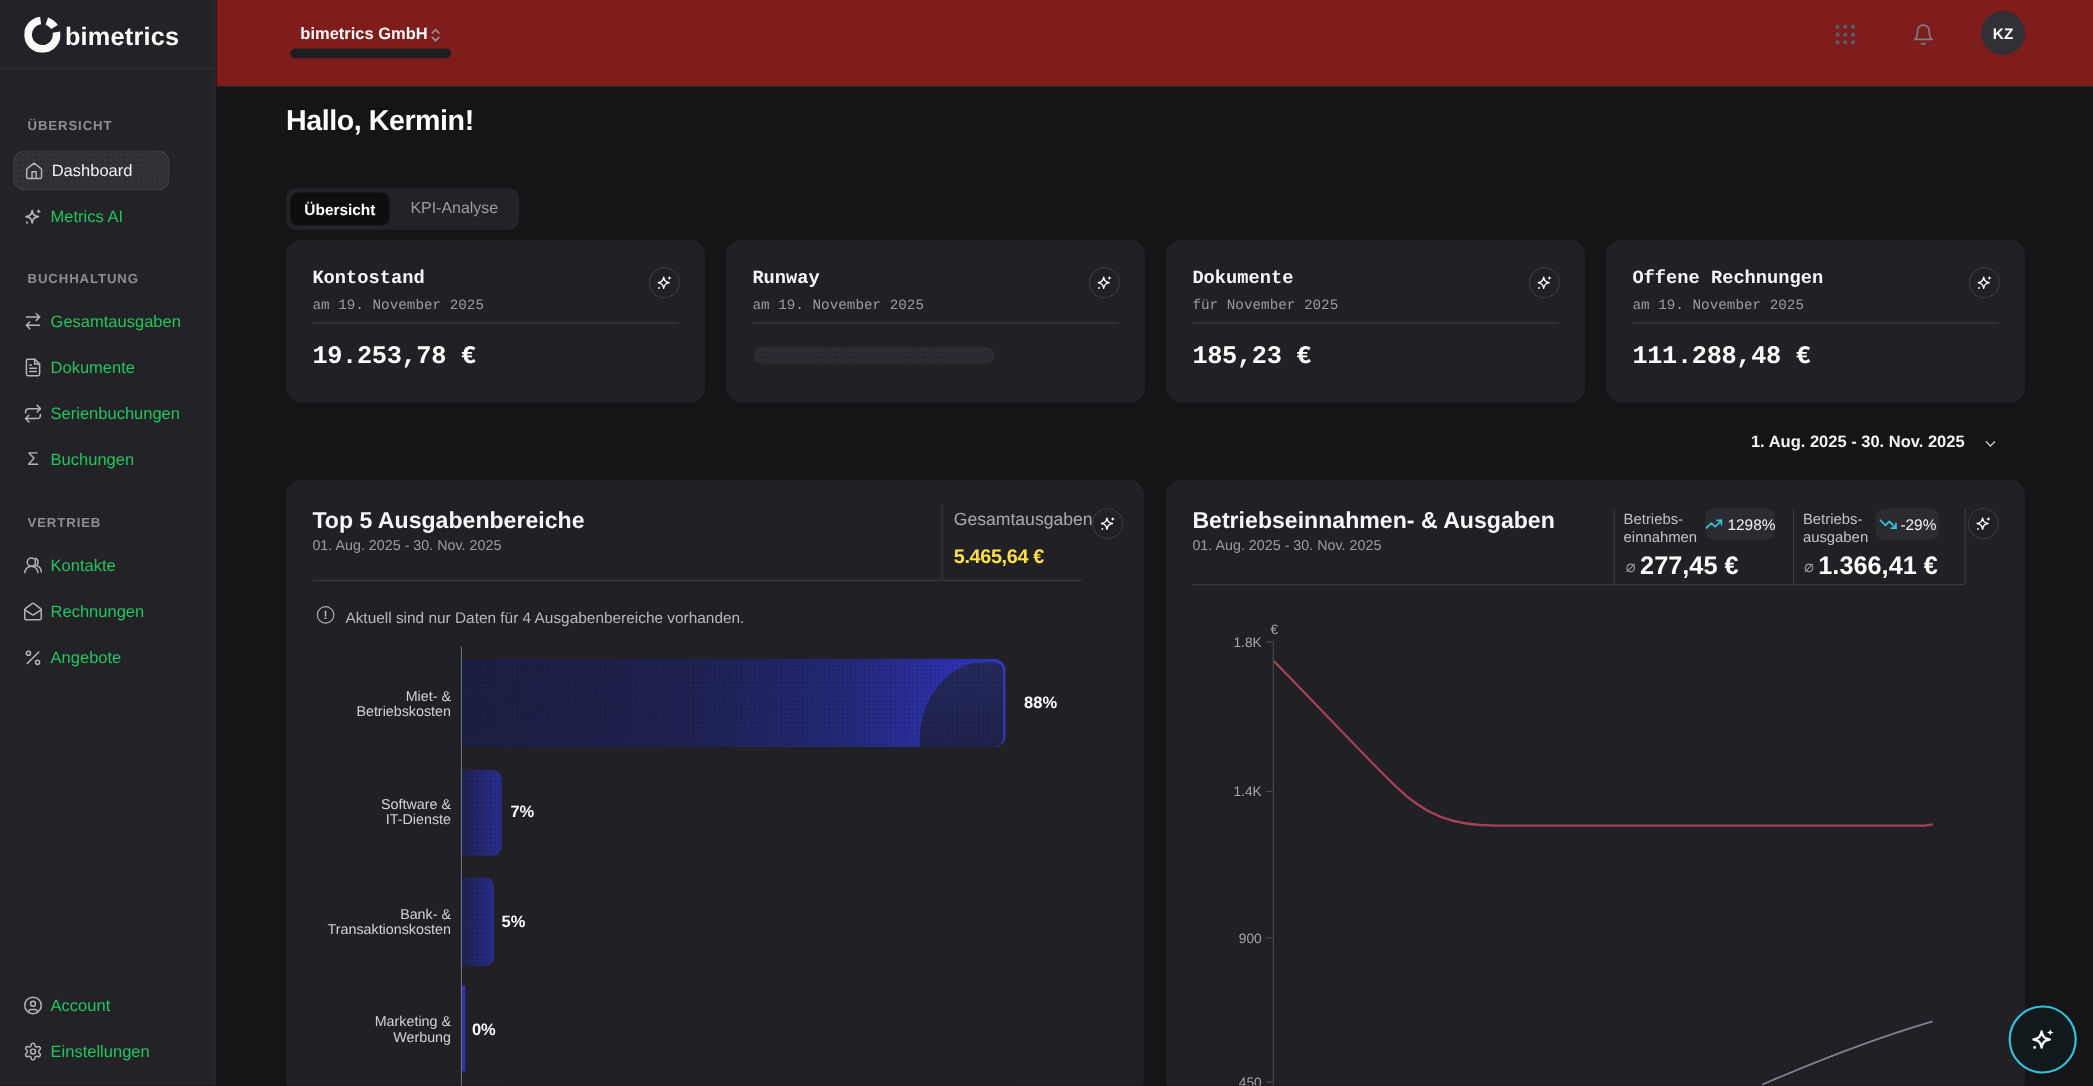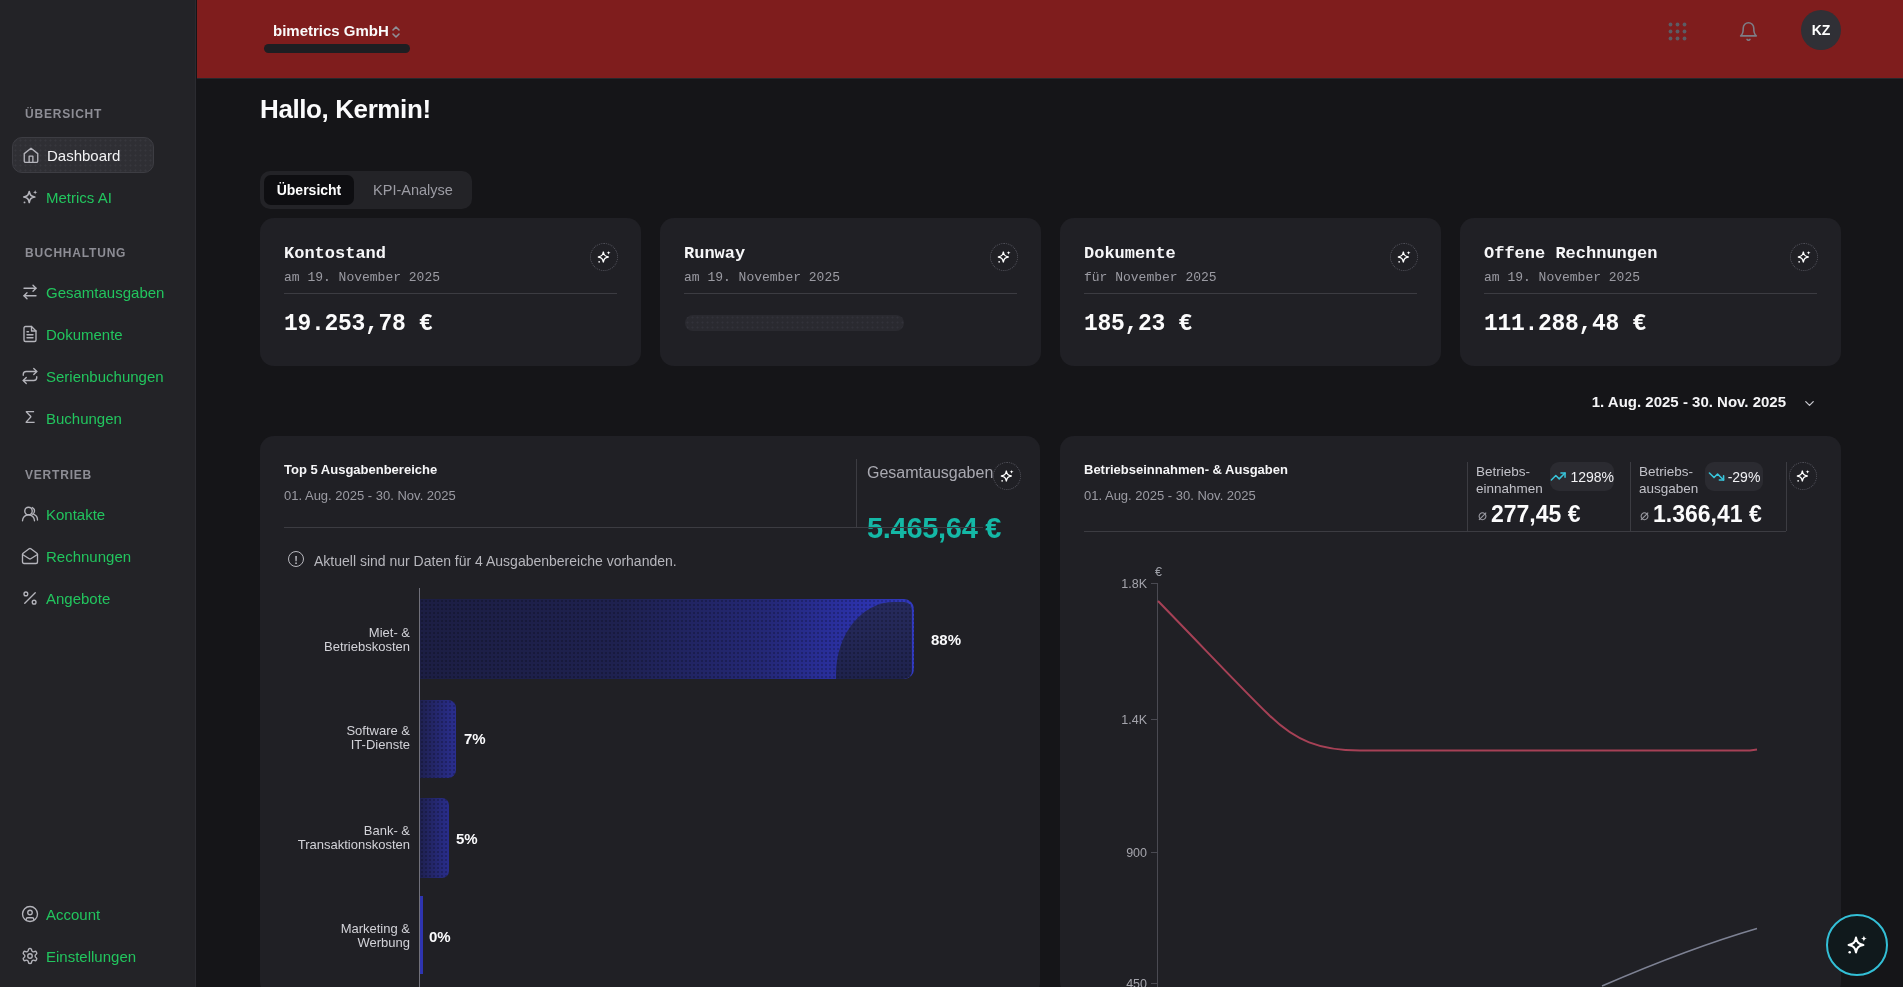--- a/index.html
+++ b/index.html
@@ -41,37 +41,46 @@
   .kpi .dv { position:absolute; left:24px; right:24px; top:75px; border-top:1px solid #3c3c42; }
   .kpi .v { position:absolute; left:24px; top:93px; font-size:23px; font-weight:700; color:#fbfbfc; letter-spacing:-0.3px; }
   .spark-btn { position:absolute; width:28px; height:28px; border-radius:50%; border:1px dotted #53535c; display:flex; align-items:center; justify-content:center; }
   .skel { position:absolute; left:25px; top:97px; width:219px; height:16px; border-radius:8px; background:#2a2a30;
      background-image: radial-gradient(#32323a 0.9px, transparent 1.1px); background-size:5px 5px; }
 
   .daterange { position:absolute; top:393px; left:1460px; width:326px; text-align:right; font-size:15px; font-weight:700; color:#f4f4f6; }
 
   
   .chart-card { top:436px; width:780px; height:560px; }
-  .cc-title { position:absolute; left:24px; top:26px; font-size:13px; font-weight:700; color:#f6f6f8; }
+  .cc-title { position:absolute; left:24px; top:26px; font-size:21px; font-weight:700; color:#f6f6f8; }
   .cc-sub { position:absolute; left:24px; top:52px; font-size:13px; color:#9b9ba3; }
 </style>
 </head>
 <body>
 
 <svg width="0" height="0" style="position:absolute">
   <defs>
     <symbol id="sparkles" viewBox="0 0 24 24">
       <path d="M11 4.6 C11.9 9.6 13.4 11.1 18.4 12 C13.4 12.9 11.9 14.4 11 19.4 C10.1 14.4 8.6 12.9 3.6 12 C8.6 11.1 10.1 9.6 11 4.6 Z" fill="none" stroke-width="2.1" stroke-linejoin="round"></path>
       <path d="M18.9 2.5 C19.27 4.6 19.9 5.23 22 5.6 C19.9 5.97 19.27 6.6 18.9 8.7 C18.53 6.6 17.9 5.97 15.8 5.6 C17.9 5.23 18.53 4.6 18.9 2.5 Z" stroke="none"></path>
       <circle cx="4.7" cy="19.2" r="1.25" stroke="none"></circle>
     </symbol>
   </defs>
 </svg>
 
 <div class="sidebar">
+  <div class="logo-row">
+    <svg class="abs" style="left:22px;top:15px" width="33" height="33" viewBox="0 0 33 33">
+      <g fill="none" stroke="#fafafa" stroke-width="7">
+        <path d="M 14.92 3.60 A 13 13 0 1 0 29.30 14.24"></path>
+        <path d="M 20.55 4.15 A 13 13 0 0 1 27.52 9.61"></path>
+      </g>
+    </svg>
+    <div class="logo-txt">bimetrics</div>
+  </div>
 
   <div class="sec-label" style="top:107px">ÜBERSICHT</div>
 
   <div class="nav-item active" style="top:137px">
     <svg class="ic icon" viewBox="0 0 24 24">
         <path d="M3 10.2 L12 3 l9 7.2 V20 a1.8 1.8 0 0 1 -1.8 1.8 H4.8 A1.8 1.8 0 0 1 3 20 Z"></path>
         <path d="M9.5 21.5 V13.5 h5 v8"></path>
       </svg>
     <span class="lbl">Dashboard</span>
   </div>
@@ -241,21 +250,21 @@
 <div class="daterange">1. Aug. 2025 - 30. Nov. 2025</div>
 <svg class="abs" style="left:1802px;top:396px" width="15" height="15" viewBox="0 0 24 24" fill="none" stroke="#c9c9cf" stroke-width="2" stroke-linecap="round" stroke-linejoin="round">
     <path d="m6 9 6 6 6-6"></path>
   </svg>
 
 <div class="card chart-card" id="leftcard" style="left:260px">
   <div class="cc-title">Top 5 Ausgabenbereiche</div>
   <div class="cc-sub">01. Aug. 2025 - 30. Nov. 2025</div>
   <div class="abs" style="left:596px;top:23px;width:1px;height:68px;background:#3c3c42"></div>
   <div class="abs" style="left:607px;top:28px;font-size:16px;color:#a9a9b1">Gesamtausgaben</div>
-  <div class="abs" style="left:607px;top:76px;font-size:29px;font-weight:700;color:#14b8a6;letter-spacing:-0.3px">5.465,64 €</div>
+  <div class="abs" style="left:607px;top:60px;font-size:18px;font-weight:700;color:#fde047;letter-spacing:-0.3px">5.465,64 €</div>
   <div class="spark-btn" style="left:733px;top:26px">
       <svg width="16" height="16" viewBox="0 0 24 24" fill="#fff">
         <use href="#sparkles" stroke="#fff"></use>
       </svg>
     </div>
   <div class="abs" style="left:24px;top:91px;width:699px;height:1px;background:#3c3c42"></div>
 
   <div class="abs" style="left:28px;top:115px;width:16px;height:16px;border-radius:50%;border:1.5px solid #b7b7bd;color:#b7b7bd;font-size:11px;font-weight:700;text-align:center;line-height:16px">!</div>
   <div class="abs" style="left:54px;top:117px;font-size:14px;color:#b7b7bd">Aktuell sind nur Daten für 4 Ausgabenbereiche vorhanden.</div>
 

